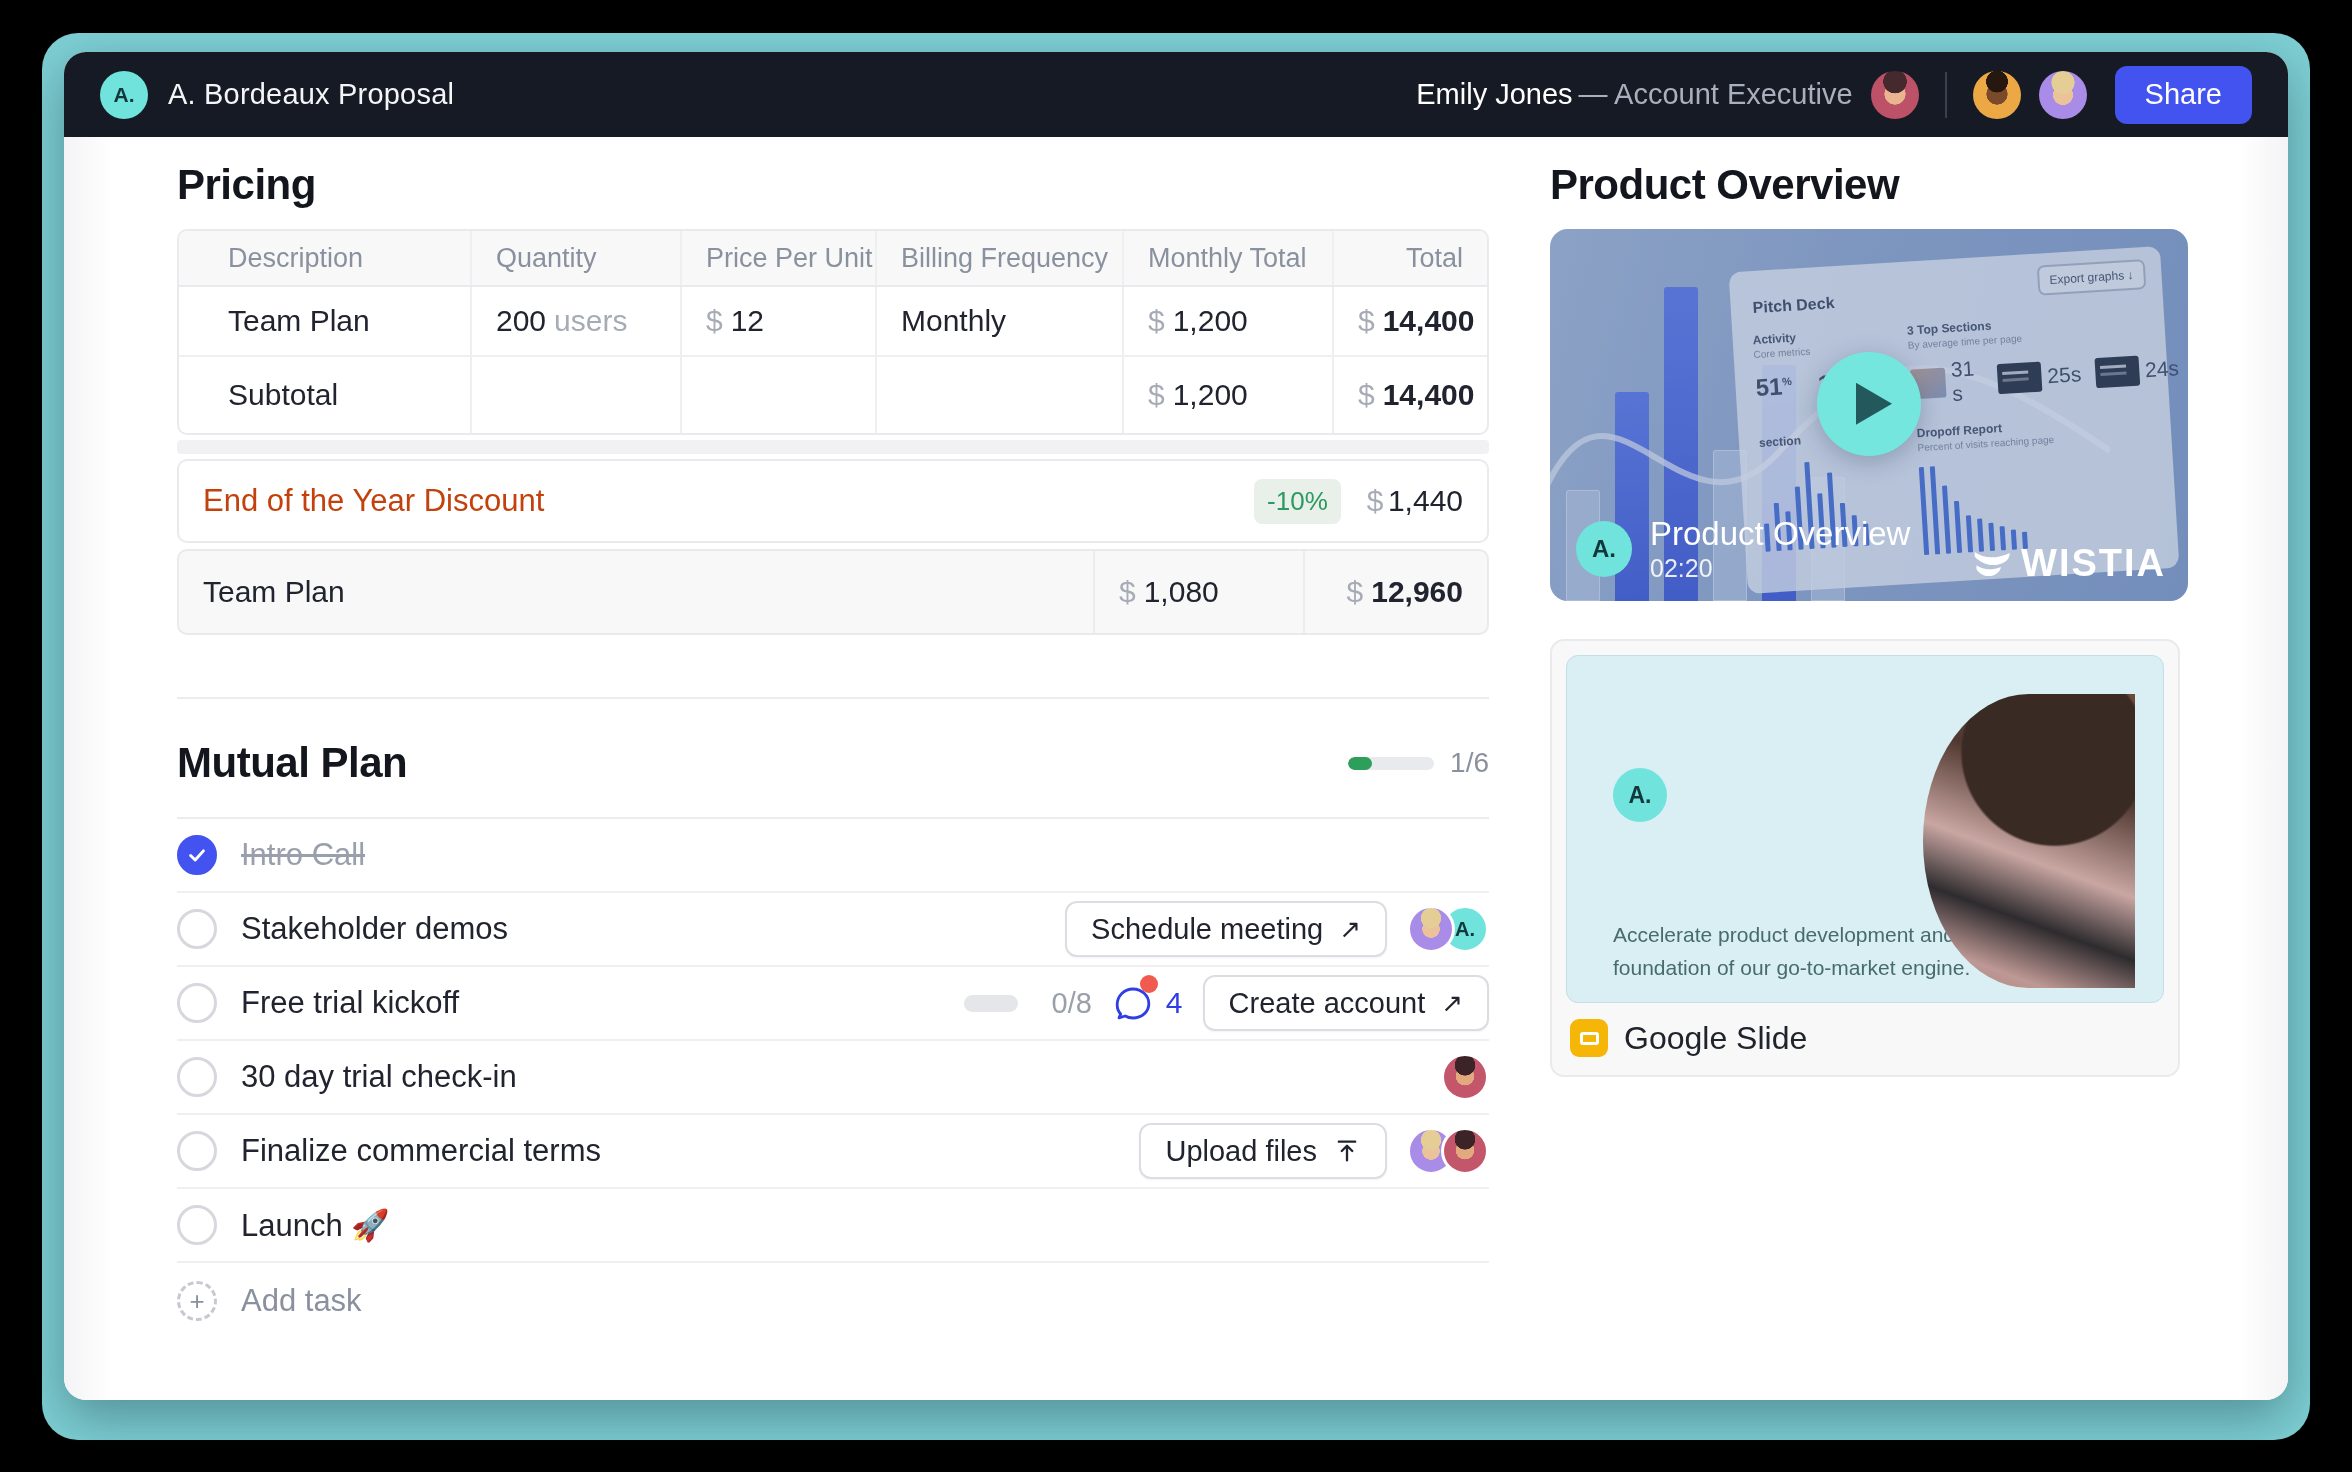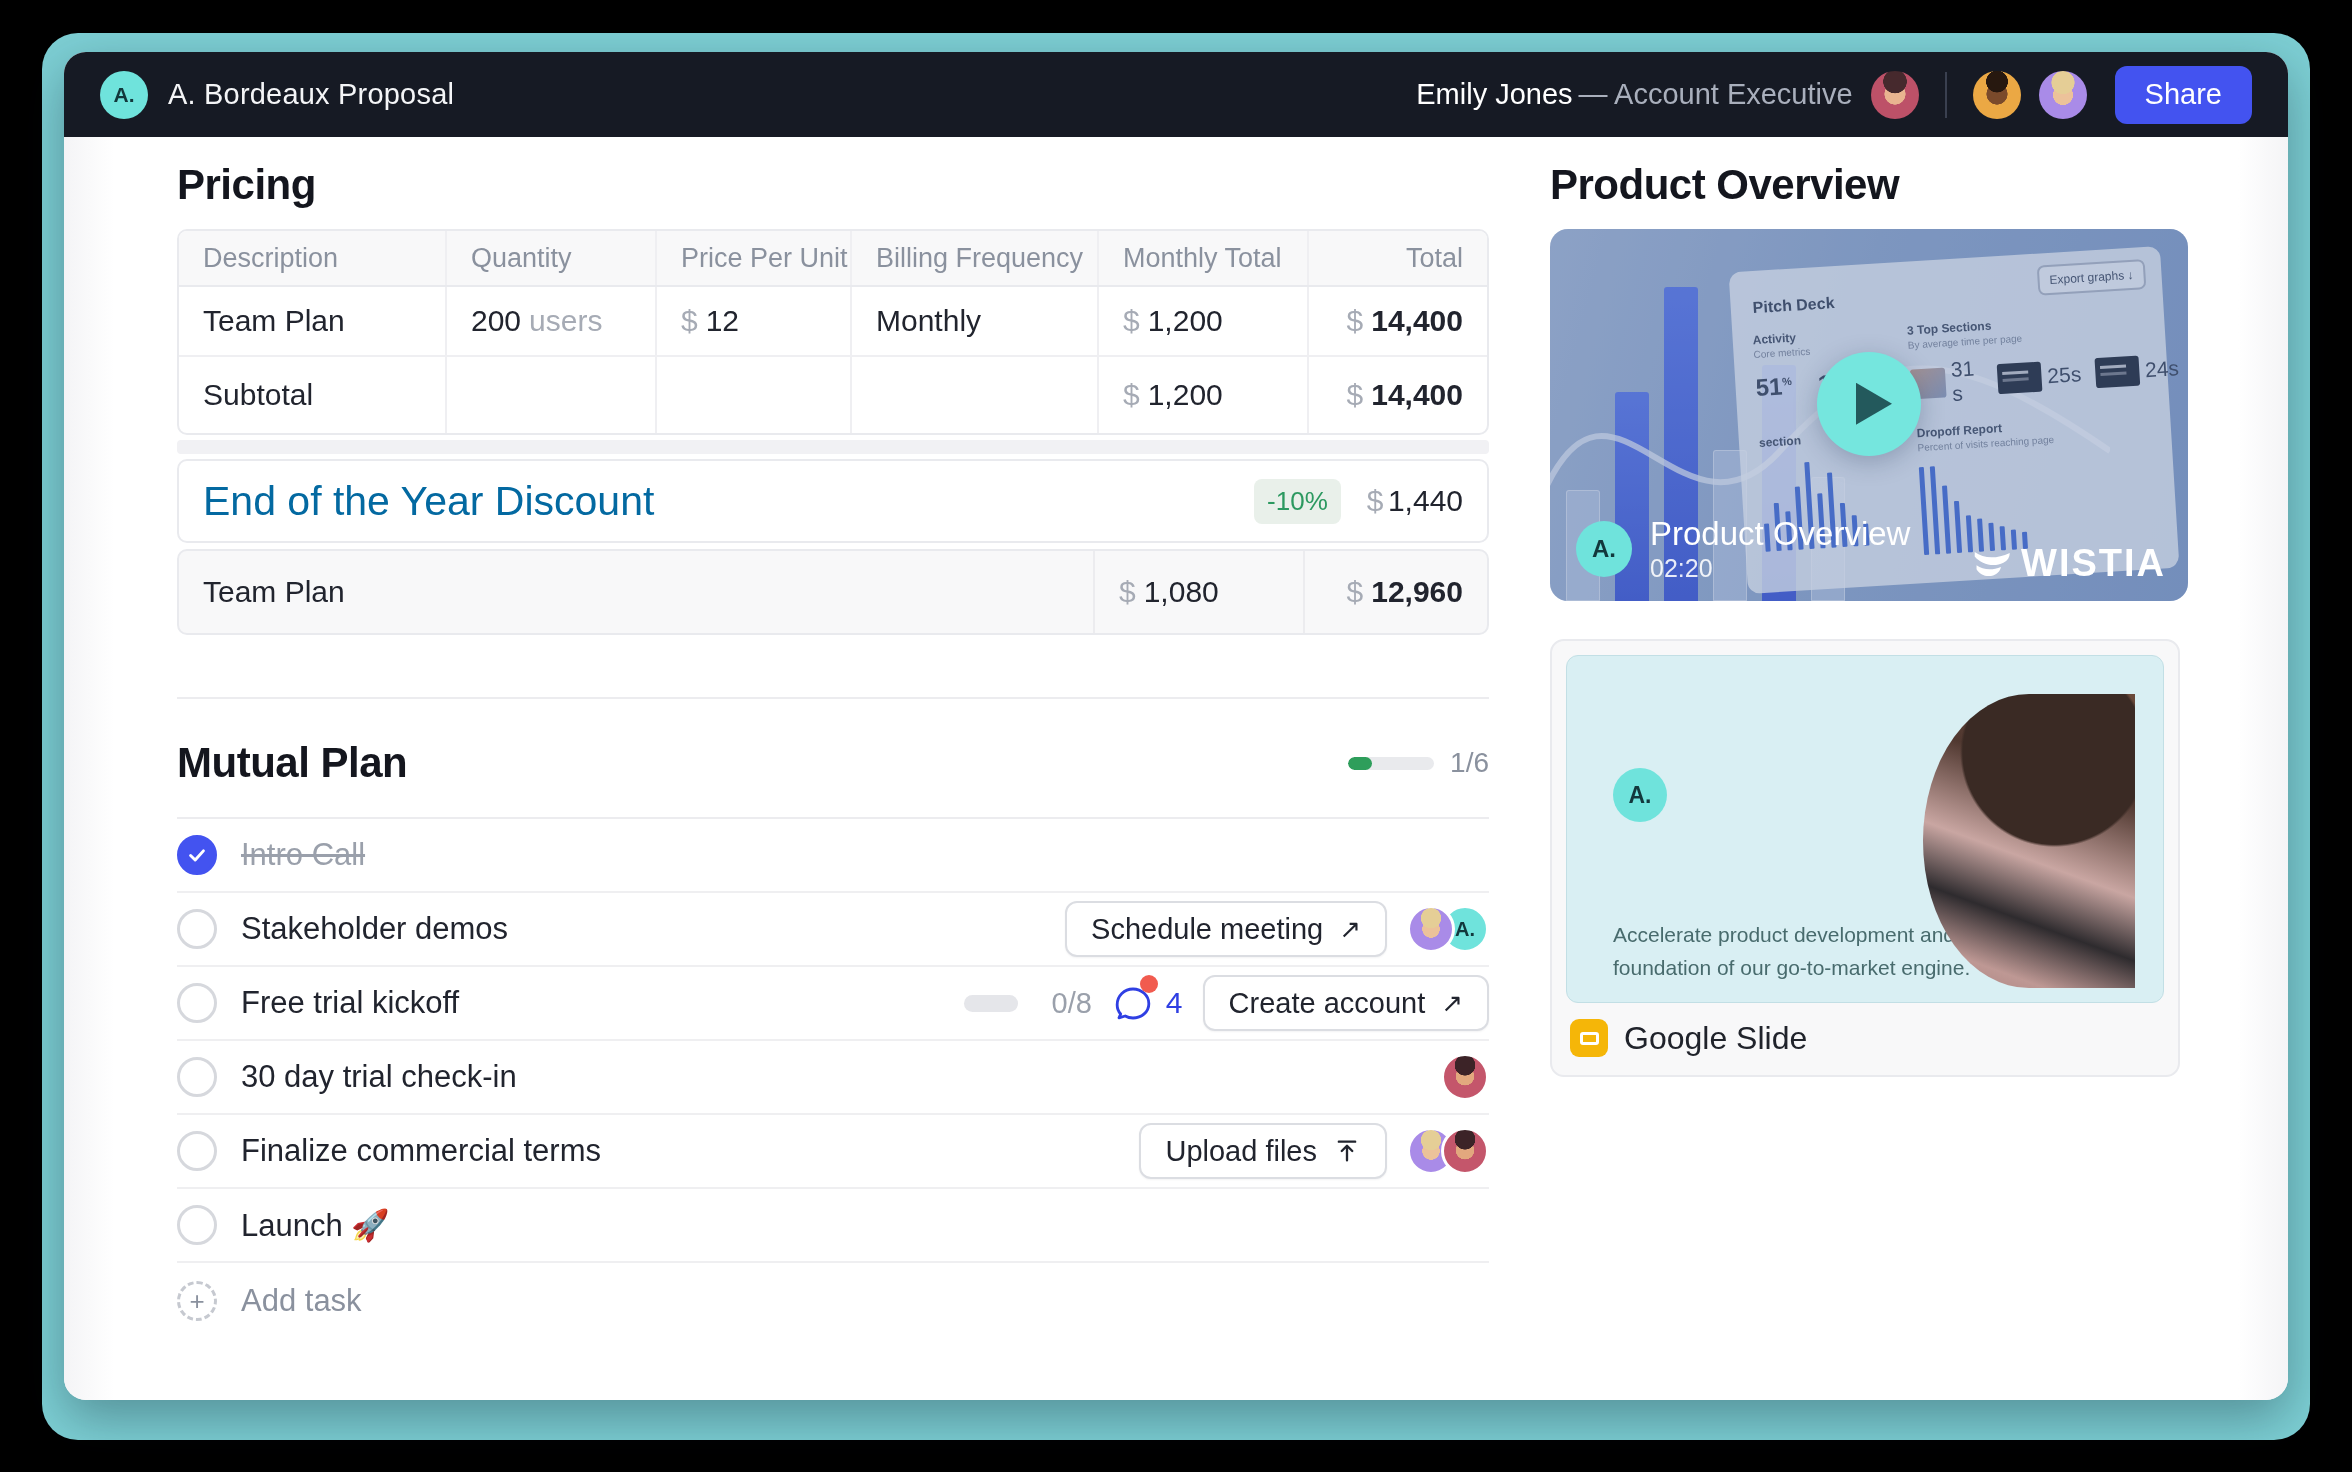--- a/index.html
+++ b/index.html
@@ -34,34 +34,34 @@
   
   .body { position:absolute; left:0; top:85px; right:0; bottom:0;
           background:linear-gradient(90deg,#F4F4F6 0px,#FFFFFF 50px,#FFFFFF calc(100% - 50px),#F4F4F6 100%); }
   .col-left  { position:absolute; left:113px; top:0; width:1312px; }
   .col-right { position:absolute; left:1486px; top:0; width:644px; }
   h2.sec { font-size:42px; font-weight:700; color:#14161E; letter-spacing:-.5px; padding-top:24px; }
 
   
   .ptable { margin-top:20px; }
   .pcard { border:2px solid #E9EAEE; border-radius:10px; background:#fff; overflow:hidden; }
-  .prow { display:grid; grid-template-columns:266px 210px 195px 247px 210px 1fr; align-items:center; }
+  .prow { display:grid; grid-template-columns:266px 210px 195px 247px 210px 1fr; align-items:center;padding-left:25px; }
   .prow > div { padding-left:24px; height:100%; display:flex; align-items:center; gap:8px; }
   .prow > div + div { border-left:2px solid #EFEFF2; }
   .prow .c-total { justify-content:flex-end; padding-right:24px; }
   .phead { background:#F8F8F9; height:56px; border-bottom:2px solid #E9EAEE; }
   .phead > div { color:#8A919E; font-size:27px; font-weight:400; }
   .pr1 { height:70px; border-bottom:2px solid #EFEFF2; }
   .pr2 { height:76px; }
   .cell-txt { font-size:30px; color:#21242E; }
   .muted { color:#A6ABB5; }
   .bold { font-weight:700; }
   .gapstrip { height:14px; background:#F1F1F4; border-radius:4px; margin:5px 0; }
   .drow { height:84px; display:flex; align-items:center; padding:0 24px; }
-  .drow .lbl { font-size:41px; color:#0369a1; }
+  .drow .lbl { font-size:31px; color:#c2410c; }
   .drow .right { margin-left:auto; display:flex; align-items:center; gap:26px; }
   .badge { background:#E9F0EA; color:#2C9960; font-size:26px; border-radius:8px; padding:7px 13px; }
   .srow { background:#F8F8F9; display:grid; grid-template-columns:1fr 210px 184px; align-items:center; height:86px; margin-top:6px; }
   .srow > div { padding-left:24px; height:100%; display:flex; align-items:center; gap:8px; }
   .srow > div + div { border-left:2px solid #ECECEF; }
   .srow .c-total { justify-content:flex-end; padding-right:24px; }
 
   
   .sec-div { border:none; border-top:2px solid #ECECEF; margin-top:62px; }
   .mp-head { display:flex; align-items:center; padding:40px 0 30px; border-bottom:2px solid #ECECEF; }

